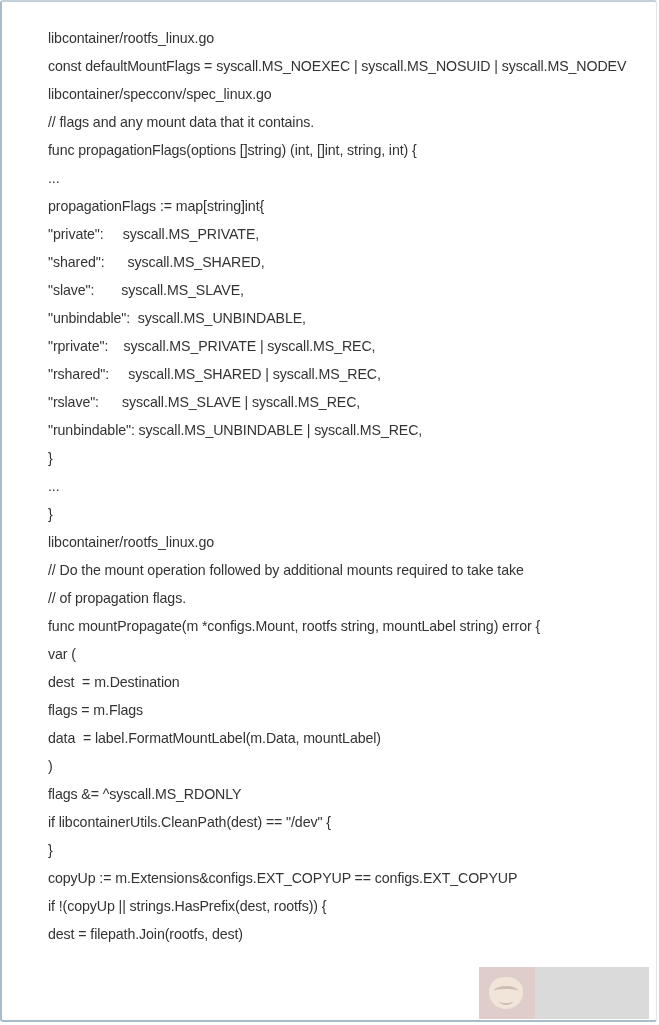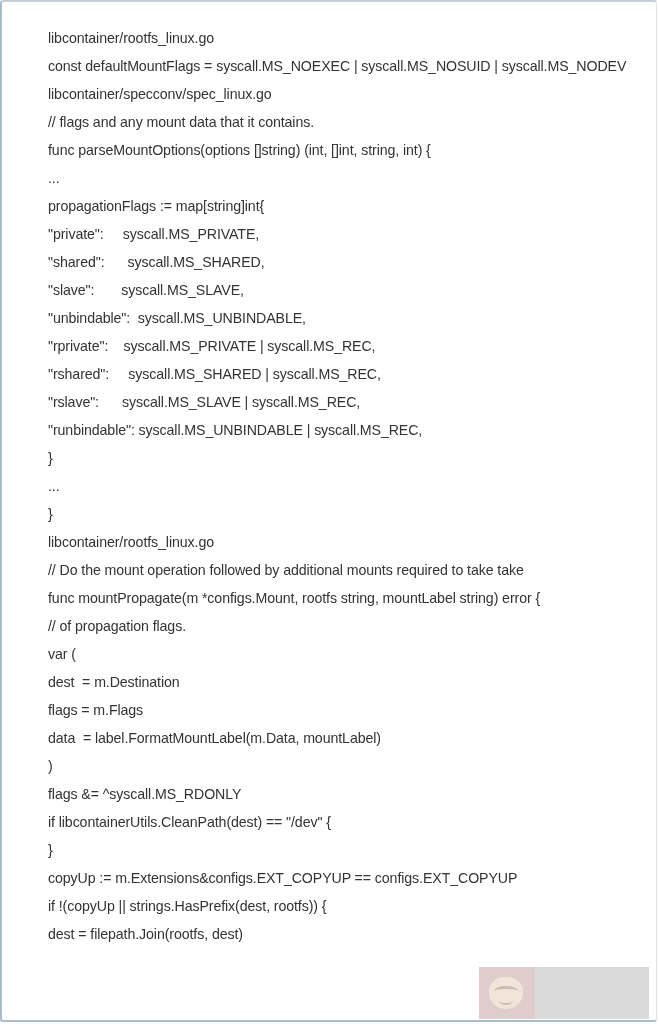--- a/index.html
+++ b/index.html
@@ -49,38 +49,38 @@
 </style>
 </head>
 <body>
 
 <div class="frame">
   <ul class="code">
     <li class="line">libcontainer/rootfs_linux.go</li>
     <li class="line">const defaultMountFlags = syscall.MS_NOEXEC | syscall.MS_NOSUID | syscall.MS_NODEV</li>
     <li class="line">libcontainer/specconv/spec_linux.go</li>
     <li class="line">// flags and any mount data that it contains.</li>
-    <li class="line">func parseMountOptions(options []string) (int, []int, string, int) {</li>
+    <li class="line">func propagationFlags(options []string) (int, []int, string, int) {</li>
     <li class="line">...</li>
     <li class="line">propagationFlags := map[string]int{</li>
     <li class="line">"private":     syscall.MS_PRIVATE,</li>
     <li class="line">"shared":      syscall.MS_SHARED,</li>
     <li class="line">"slave":       syscall.MS_SLAVE,</li>
     <li class="line">"unbindable":  syscall.MS_UNBINDABLE,</li>
     <li class="line">"rprivate":    syscall.MS_PRIVATE | syscall.MS_REC,</li>
     <li class="line">"rshared":     syscall.MS_SHARED | syscall.MS_REC,</li>
     <li class="line">"rslave":      syscall.MS_SLAVE | syscall.MS_REC,</li>
     <li class="line">"runbindable": syscall.MS_UNBINDABLE | syscall.MS_REC,</li>
     <li class="line">}</li>
     <li class="line">...</li>
     <li class="line">}</li>
     <li class="line">libcontainer/rootfs_linux.go</li>
     <li class="line">// Do the mount operation followed by additional mounts required to take take</li>
+    <li class="line">// of propagation flags.</li>
     <li class="line">func mountPropagate(m *configs.Mount, rootfs string, mountLabel string) error {</li>
-    <li class="line">// of propagation flags.</li>
     <li class="line">var (</li>
     <li class="line">dest  = m.Destination</li>
     <li class="line">flags = m.Flags</li>
     <li class="line">data  = label.FormatMountLabel(m.Data, mountLabel)</li>
     <li class="line">)</li>
     <li class="line">flags &amp;= ^syscall.MS_RDONLY</li>
     <li class="line">if libcontainerUtils.CleanPath(dest) == "/dev" {</li>
     <li class="line">}</li>
     <li class="line">copyUp := m.Extensions&amp;configs.EXT_COPYUP == configs.EXT_COPYUP</li>
     <li class="line">if !(copyUp || strings.HasPrefix(dest, rootfs)) {</li>

